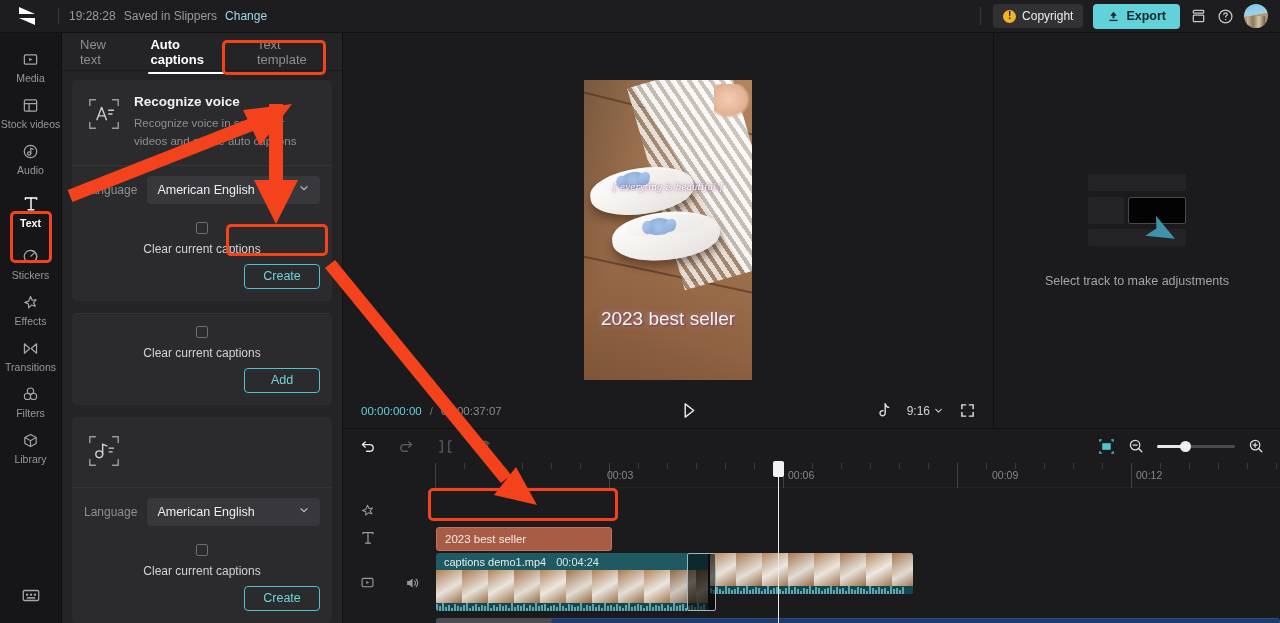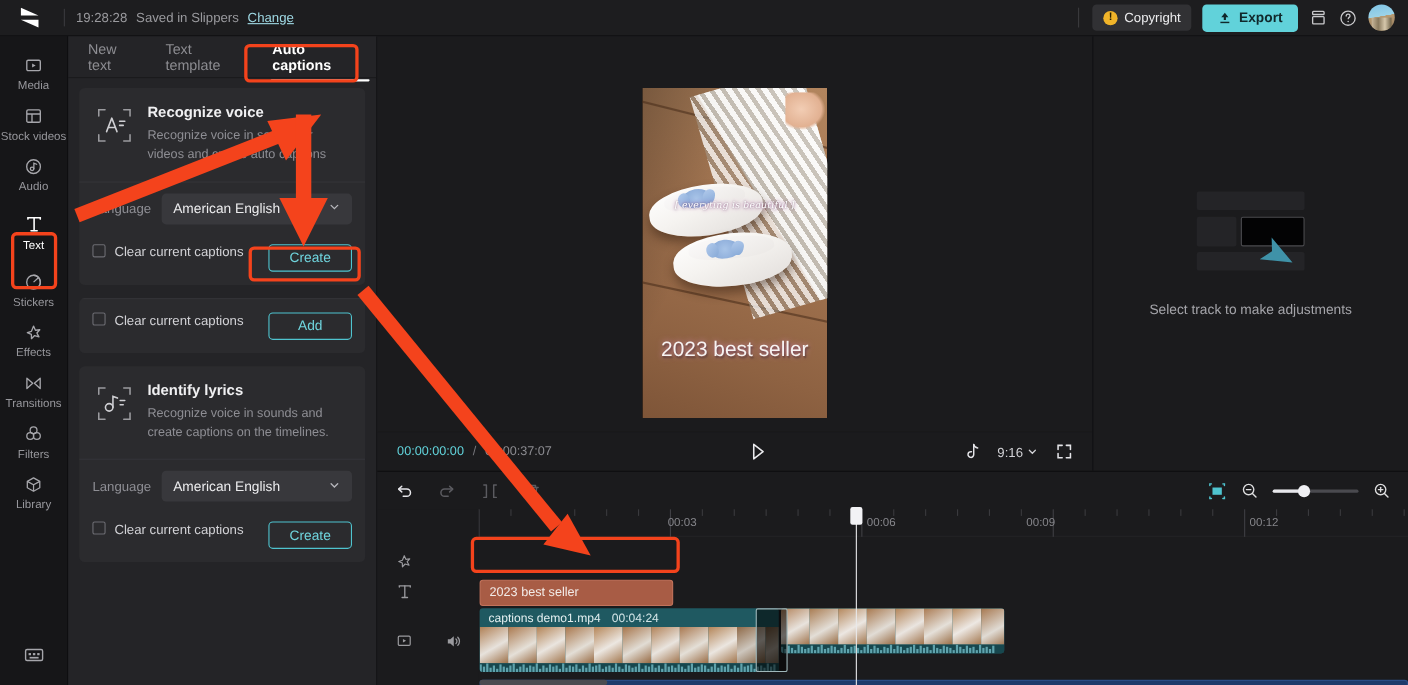--- a/index.html
+++ b/index.html
@@ -15,21 +15,21 @@
   
   .header {
     position: absolute; left: 0; top: 0; width: 1280px; height: 33px;
     background: #1d1d1f; display: flex; align-items: center;
     border-bottom: 1px solid #111112;
   }
   .logo { width: 54px; display: flex; align-items: center; justify-content: center; }
   .hdr-divider { width: 1px; height: 16px; background: #3a3a3d; margin: 0 10px 0 4px; }
   .hdr-time { color: #9a9a9e; font-size: 12px; }
   .hdr-saved { color: #9a9a9e; font-size: 12px; margin-left: 8px; }
-  .hdr-change { color: #9fd9e4; font-size: 12px; margin-left: 8px; text-decoration: underline; cursor: pointer; }
+  .hdr-change { color: #9fd9e4; font-size: 12px; margin-left: 8px; cursor: pointer; }
   .hdr-title {
     position: absolute; left: 0; right: 0; text-align: center;
     font-size: 13px; color: #e9e9ea; pointer-events: none;
   }
   .hdr-right {
     margin-left: auto; display: flex; align-items: center; gap: 10px;
     padding-right: 12px; z-index: 4;
   }
   .hdr-sep { width: 1px; height: 18px; background: #39393c; margin-right: 2px; }
   .btn-copyright {
@@ -63,21 +63,21 @@
     position: absolute; left: 0; top: 33px; width: 62px; height: 590px;
     background: #161618; border-right: 1px solid #0e0e10;
     display: flex; flex-direction: column; align-items: center; padding-top: 12px;
   }
   .rail-item {
     width: 58px; padding: 6px 0 5px; display: flex; flex-direction: column;
     align-items: center; gap: 4px; cursor: pointer; border-radius: 6px; margin-bottom: 2px;
     position: relative;
   }
   .rail-item .lbl { font-size: 10.5px; color: #97979c; white-space: nowrap; }
-  .rail-item.active .lbl { color: #ffffff; font-weight: 400; }
+  .rail-item.active .lbl { color: #ffffff; font-weight: 700; }
   .rail-item.active .ic { color: #ffffff; }
   .rail-item .ic { color: #a6a6ab; display:flex; }
   .rail-bottom { margin-top: auto; margin-bottom: 14px; }
   .hl-box {
     position: absolute; border: 3px solid #f4431c; border-radius: 5px;
     pointer-events: none; z-index: 30;
   }
 
   
   .panel {
@@ -106,21 +106,21 @@
   .card-row {
     display: flex; align-items: center; padding: 10px 12px; gap: 10px;
   }
   .lang-lbl { font-size: 12px; color: #8e8e94; }
   .select {
     flex: 1; height: 28px; background: #38383c; border-radius: 4px;
     display: flex; align-items: center; padding: 0 10px; cursor: pointer;
     font-size: 12.5px; color: #ececee;
   }
   .select .chev { margin-left: auto; color: #b6b6bb; }
-  .chk-row { display: flex; align-items: flex-start; padding: 8px 12px 12px; gap: 8px; }
+  .chk-row { display: flex; align-items: center; padding: 8px 12px 12px; gap: 8px; flex-direction: column; }
   .chk {
     width: 12px; height: 12px; border: 1px solid #6d6d73; border-radius: 2px;
     cursor: pointer; flex: 0 0 auto;
   }
   .chk-lbl { font-size: 12px; color: #d2d2d6; cursor: pointer; }
   .btn-outline {
     margin-left: auto; border: 1px solid #4fc4cf; color: #6fd4dd; background: transparent;
     border-radius: 4px; height: 25px; min-width: 76px; font-size: 12.5px;
     display: flex; align-items: center; justify-content: center; cursor: pointer;
     font-family: "Liberation Sans", sans-serif;
@@ -441,22 +441,22 @@
             <rect x="14.1" y="6.5" width="2.4" height="2.2" fill="currentColor"></rect>
             <rect x="6.5" y="10.3" width="9" height="1.7" fill="currentColor"></rect>
           </svg>
       </span>
     </div>
   </div>
 
   <div class="panel">
     <div class="tabs">
       <div class="tab">New text</div>
+      <div class="tab active">Auto captions</div>
       <div class="tab">Text template</div>
-      <div class="tab active">Auto captions</div>
     </div>
 
     <div class="panel-body">
 
       <div class="card">
         <div class="card-top">
           <span class="card-ic">
             <svg width="36" height="36" viewBox="0 0 38 38">
               <path d="M4 10 V4 H10 M28 4 H34 V10 M34 28 V34 H28 M10 34 H4 V28" fill="none" stroke="#9b9b9f" stroke-width="1.5" stroke-linecap="round"></path>
               <path d="M11.5 25 L16.5 12 L21.5 25 M13.3 21 H19.7" fill="none" stroke="#cfcfd3" stroke-width="1.5" stroke-linecap="round" stroke-linejoin="round"></path>
@@ -501,24 +501,20 @@
         <div class="card-top">
           <span class="card-ic">
             <svg width="36" height="36" viewBox="0 0 38 38">
               <path d="M4 10 V4 H10 M28 4 H34 V10 M34 28 V34 H28 M10 34 H4 V28" fill="none" stroke="#9b9b9f" stroke-width="1.5" stroke-linecap="round"></path>
               <circle cx="14" cy="22.5" r="3.6" fill="none" stroke="#cfcfd3" stroke-width="1.5"></circle>
               <path d="M17.6 22.5 V12 L22 13.6" fill="none" stroke="#cfcfd3" stroke-width="1.5" stroke-linecap="round"></path>
               <line x1="24.5" y1="16" x2="29" y2="16" stroke="#cfcfd3" stroke-width="1.4" stroke-linecap="round"></line>
               <line x1="24.5" y1="20" x2="27.5" y2="20" stroke="#cfcfd3" stroke-width="1.4" stroke-linecap="round"></line>
             </svg>
           </span>
-          <div>
-            <div class="card-title">Identify lyrics</div>
-            <div class="card-desc">Recognize voice in sounds and create captions on the timelines.</div>
-          </div>
         </div>
         <div class="card-sep"></div>
         <div class="card-row">
           <span class="lang-lbl">Language</span>
           <div class="select">
             <span>American English</span>
             <span class="chev">
               <svg width="12" height="12" viewBox="0 0 14 14">
                   <path d="M3.5 5.5 L7 9 L10.5 5.5" fill="none" stroke="currentColor" stroke-width="1.4" stroke-linecap="round"></path>
                 </svg>
@@ -703,21 +699,21 @@
         <div class="tick minor" style="left:290px;"></div>
         <div class="tick minor" style="left:319px;"></div>
         <div class="tick major" style="left:348px;"></div>
         <div class="ruler-lbl" style="left:348px;">00:06</div>
         <div class="tick minor" style="left:377px;"></div>
         <div class="tick minor" style="left:406px;"></div>
         <div class="tick minor" style="left:435px;"></div>
         <div class="tick minor" style="left:464px;"></div>
         <div class="tick minor" style="left:493px;"></div>
         <div class="tick major" style="left:522px;"></div>
-        <div class="ruler-lbl" style="left:493px;">00:09</div>
+        <div class="ruler-lbl" style="left:552px;">00:09</div>
         <div class="tick minor" style="left:551px;"></div>
         <div class="tick minor" style="left:580px;"></div>
         <div class="tick minor" style="left:609px;"></div>
         <div class="tick minor" style="left:638px;"></div>
         <div class="tick minor" style="left:667px;"></div>
         <div class="tick major" style="left:696px;"></div>
         <div class="ruler-lbl" style="left:696px;">00:12</div>
         <div class="tick minor" style="left:725px;"></div>
         <div class="tick minor" style="left:754px;"></div>
         <div class="tick minor" style="left:783px;"></div>

